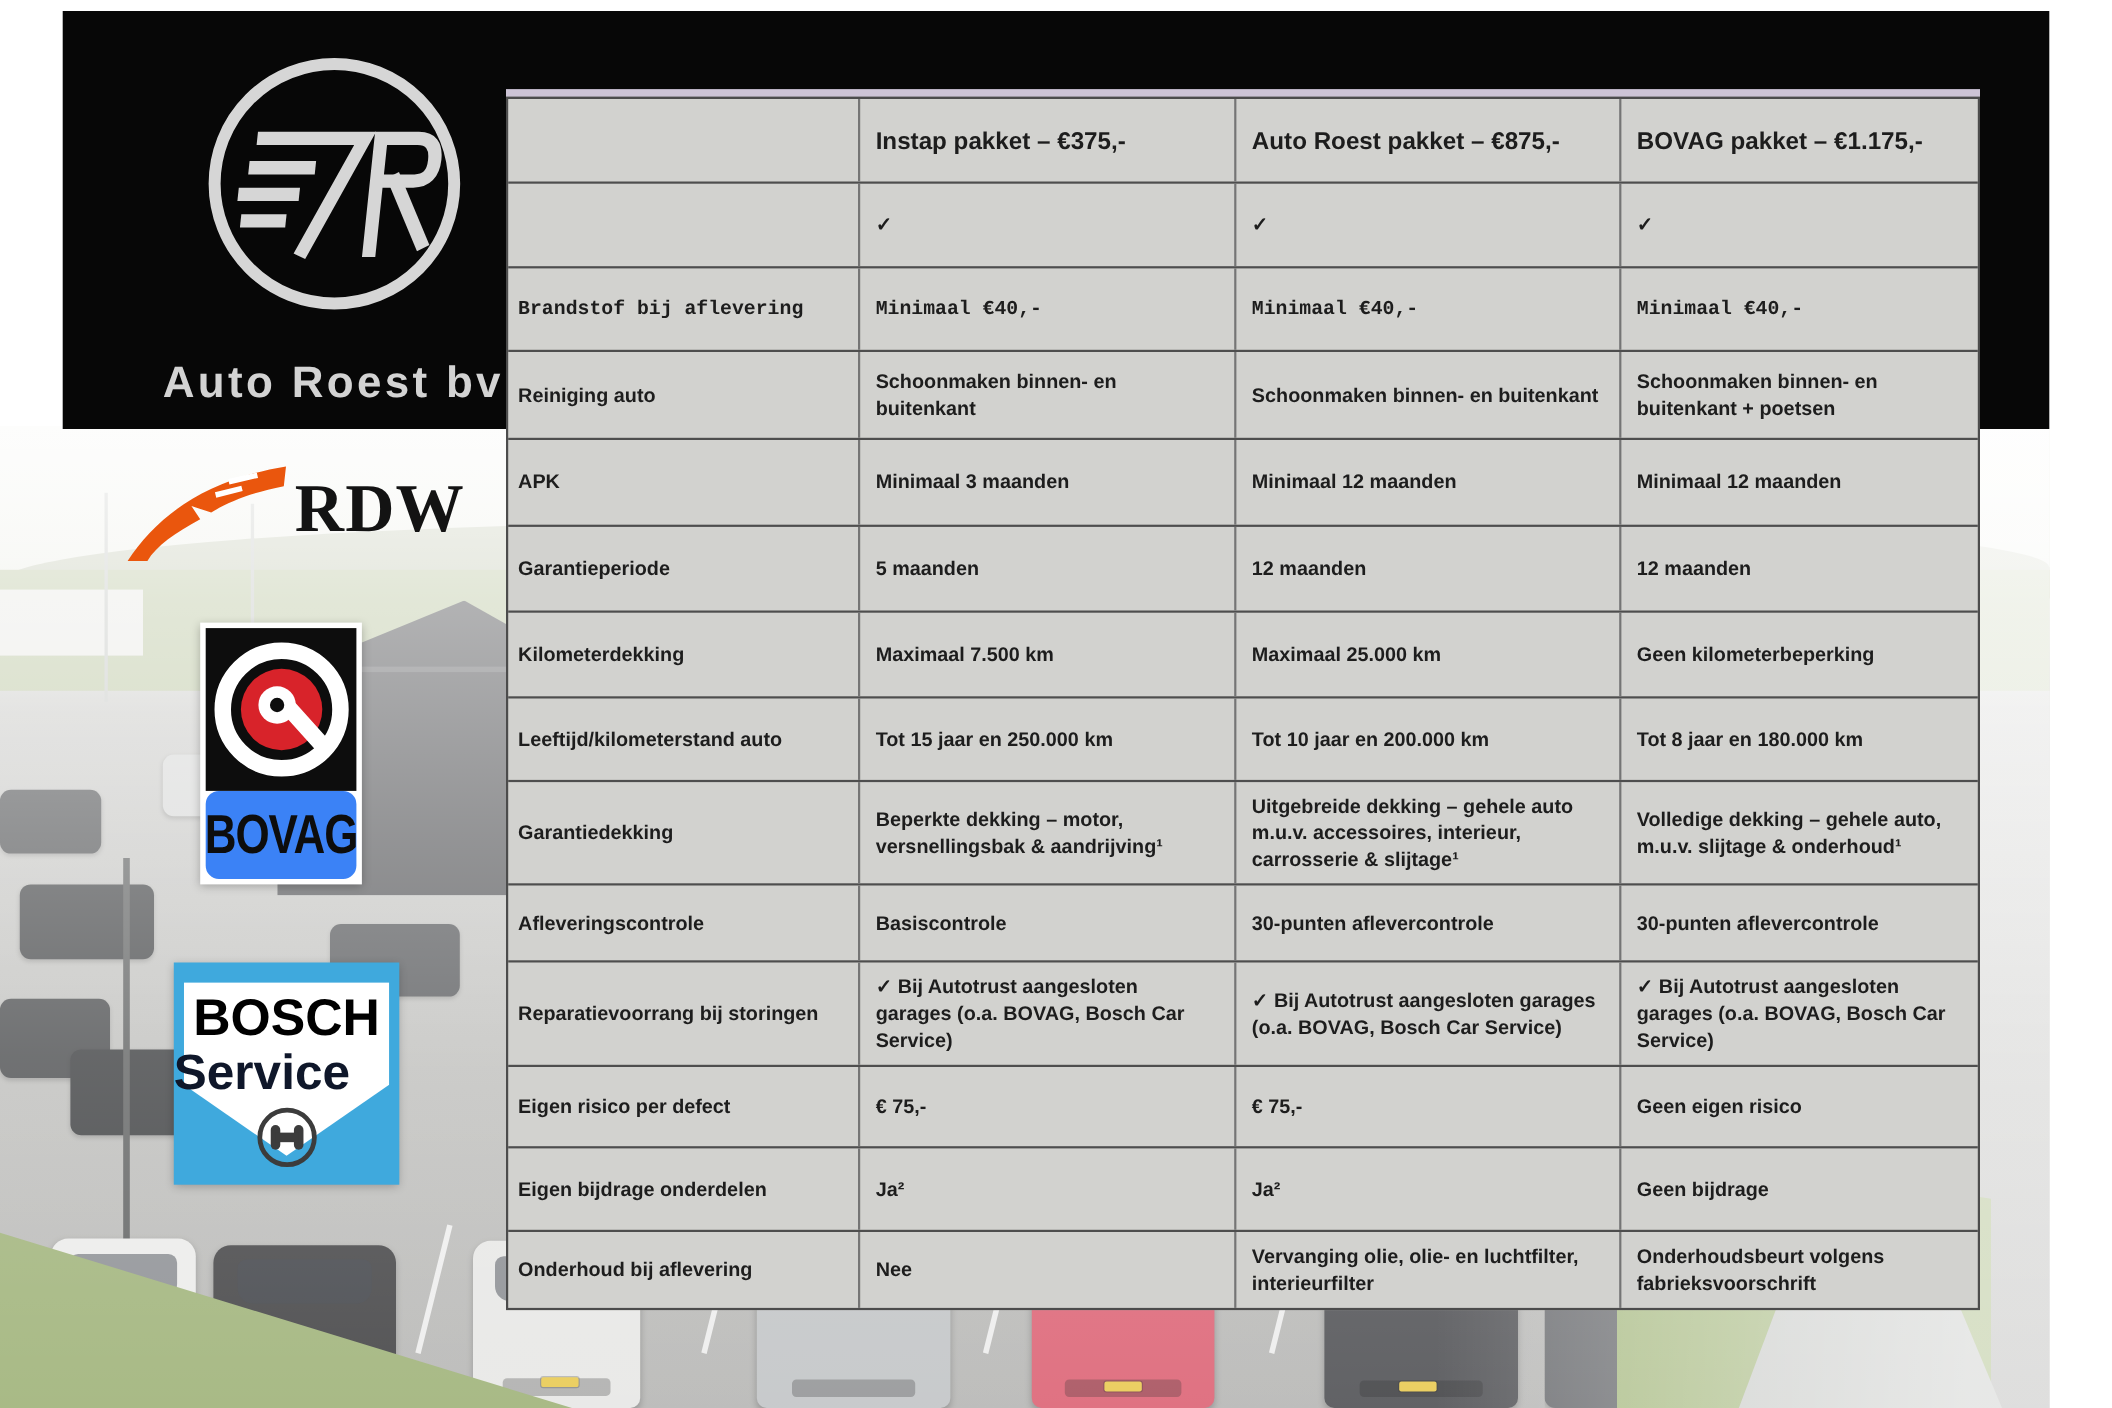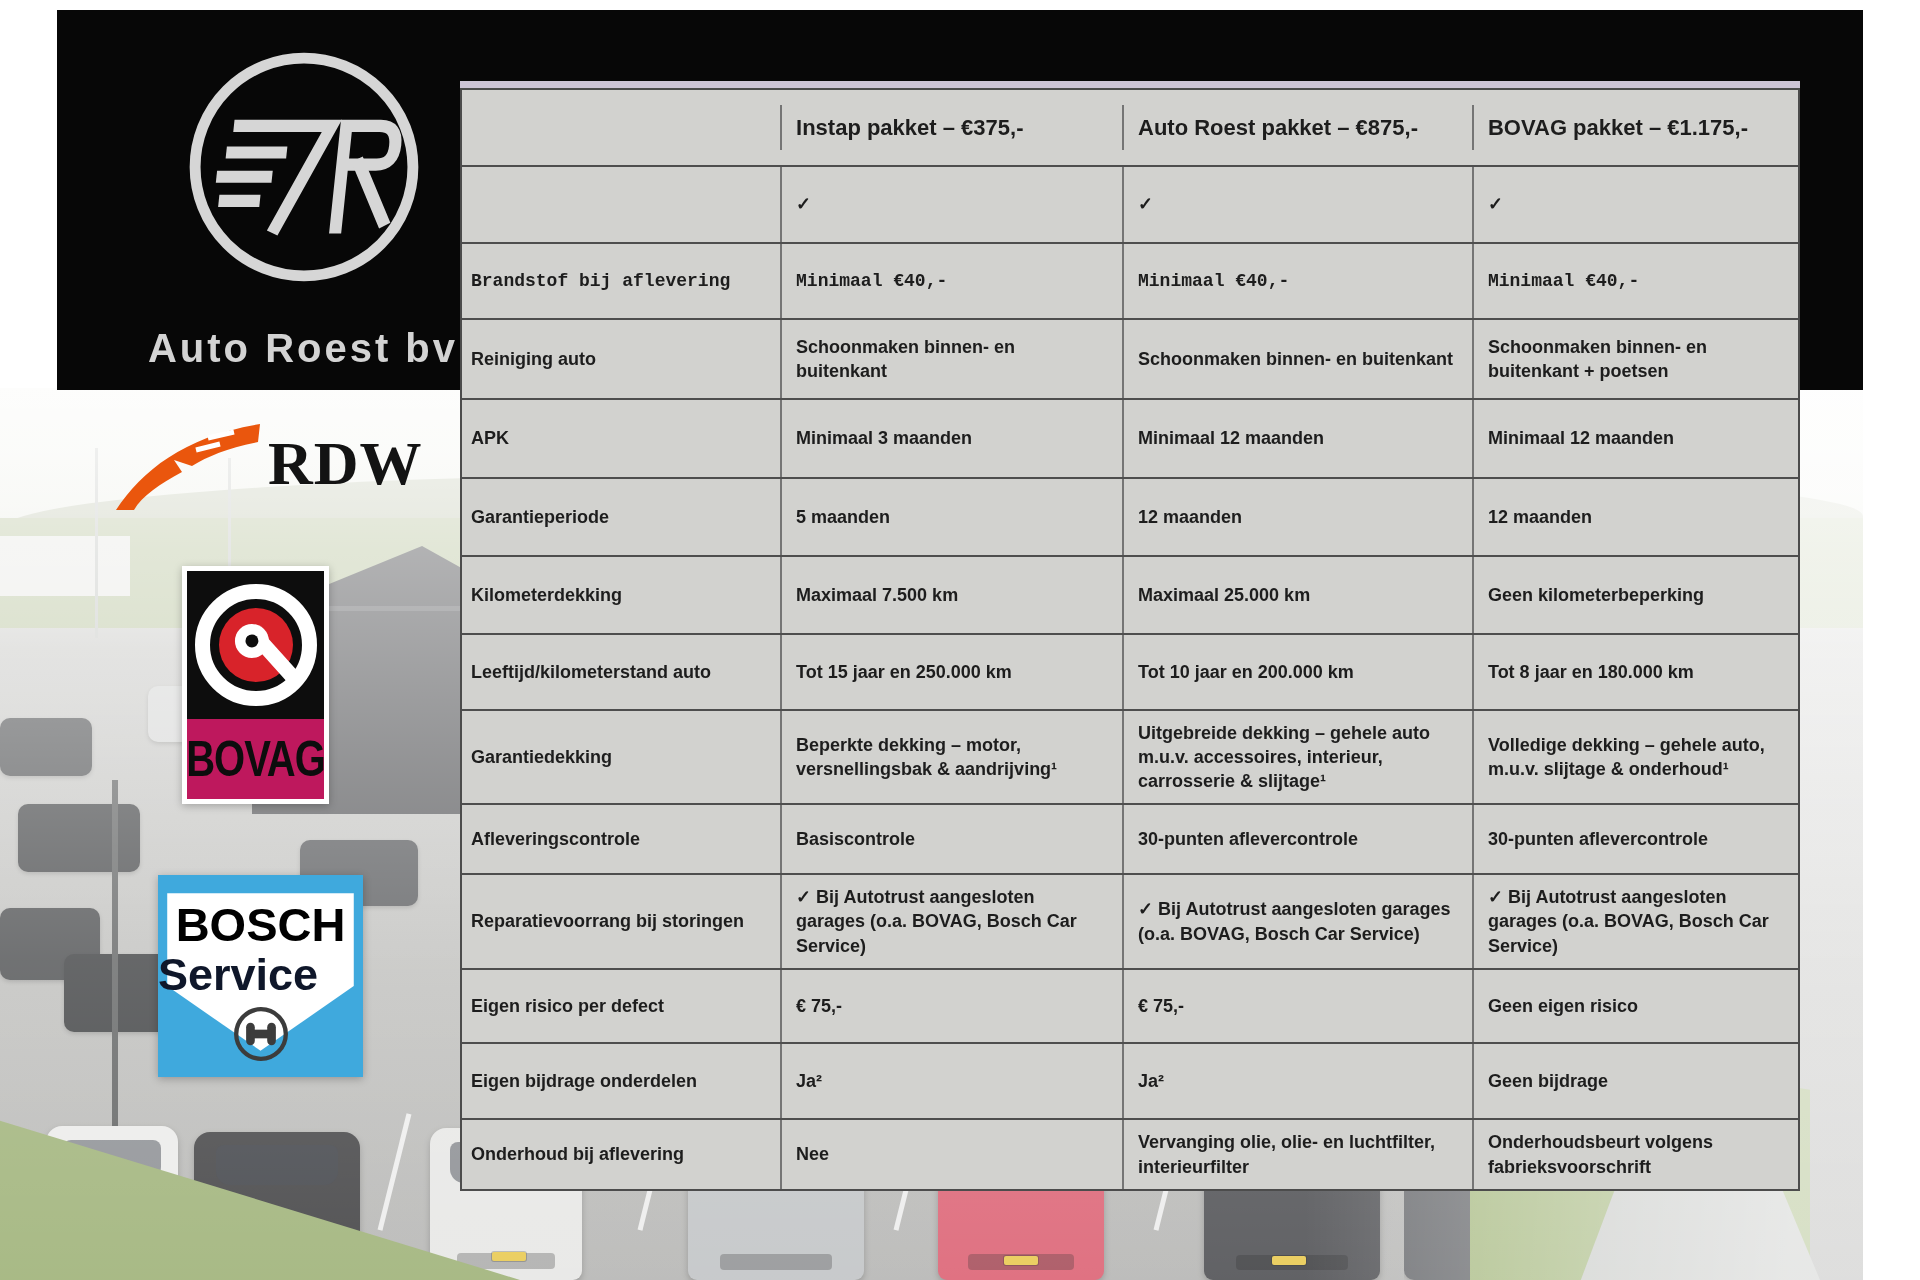--- a/index.html
+++ b/index.html
@@ -41,21 +41,21 @@
   .rdw-wing { position:absolute; left:0; top:0; width:168px; height:100px; }
   .rdw-text { position:absolute; left:160px; top:10px; font-family:"Liberation Serif", serif; font-weight:bold; font-size:62px; color:#131313; letter-spacing:1px; }
 
   .bovag { position:absolute; left:182px; top:566px; width:147px; height:238px; background:#ffffff; padding:5px; box-shadow:0 2px 8px rgba(0,0,0,.25); }
   .bovag-top { position:relative; width:100%; height:148px; background:#0d0d0d; overflow:hidden; }
   .bovag-ring { position:absolute; left:50%; top:50%; transform:translate(-50%,-50%); width:122px; height:122px; border:15px solid #ffffff; border-radius:50%; background:#0d0d0d; }
   .bovag-red { position:absolute; left:50%; top:50%; transform:translate(-50%,-50%); width:74px; height:74px; background:#d8232a; border-radius:50%; }
   .bovag-wrench-head { position:absolute; left:50%; top:50%; transform:translate(-62%,-62%); width:34px; height:34px; background:#ffffff; border-radius:50%; }
   .bovag-wrench-hole { position:absolute; left:50%; top:50%; transform:translate(-50%,-50%); width:13px; height:13px; background:#0d0d0d; border-radius:50%; }
   .bovag-wrench-handle { position:absolute; left:50%; top:50%; width:15px; height:52px; background:#ffffff; transform-origin:top center; transform:translate(-22%,-8%) rotate(-42deg); border-radius:4px; }
-  .bovag-bottom { position:relative; width:100%; height:80px; background:#be185d; display:flex; align-items:center; justify-content:center; }
+  .bovag-bottom { position:relative; width:100%; height:80px; background:#3b82f6; display:flex; align-items:center; justify-content:center;border-radius:12px; }
   .bovag-word { font-size:40px; font-weight:bold; color:#0d0d0d; letter-spacing:-1px; transform:scaleY(1.25); }
 
   .bosch { position:absolute; left:158px; top:875px; width:205px; height:202px; background:#3fa9dd; box-shadow:0 2px 8px rgba(0,0,0,.25); }
   .bosch-shield { position:absolute; left:0; top:0; width:100%; height:100%; background:#ffffff; clip-path:polygon(4.5% 9%, 95.5% 9%, 95.5% 55%, 50% 87%, 4.5% 55%); }
   .bosch-word1 { position:absolute; left:0; top:22px; width:100%; text-align:center; color:#000000; font-size:47px; font-weight:bold; letter-spacing:0; }
   .bosch-word2 { position:absolute; left:0; top:74px; width:100%; text-align:left; color:#0f172a; font-size:45px; font-weight:bold; }
   .bosch-emblem { position:absolute; left:50%; top:128px; transform:translateX(-50%); width:62px; height:62px; }
 
   
   .tbl-strip { position:absolute; left:460px; top:81px; width:1340px; height:7px; background:#cdc4d6; }
@@ -165,21 +165,21 @@
       <circle cx="50" cy="50" r="40" fill="none" stroke="#3c3c3c" stroke-width="7"></circle>
       <rect x="26" y="32" width="14" height="36" rx="7" fill="#3c3c3c"></rect>
       <rect x="60" y="32" width="14" height="36" rx="7" fill="#3c3c3c"></rect>
       <rect x="33" y="43" width="34" height="14" fill="#3c3c3c"></rect>
     </svg>
   </div>
 
   <div class="tbl-strip"></div>
   <div class="tbl">
 
-    <div class="trow hdr" style="min-height:75px;align-items:center;">
+    <div class="trow hdr" style="min-height:75px;">
       <div class="cell c0"></div>
       <div class="cell c1">Instap pakket – €375,-</div>
       <div class="cell c2">Auto Roest pakket – €875,-</div>
       <div class="cell c3">BOVAG pakket – €1.175,-</div>
     </div>
 
     <div class="trow" style="min-height:77px;">
       <div class="cell c0"></div>
       <div class="cell c1">✓</div>
       <div class="cell c2">✓</div>

